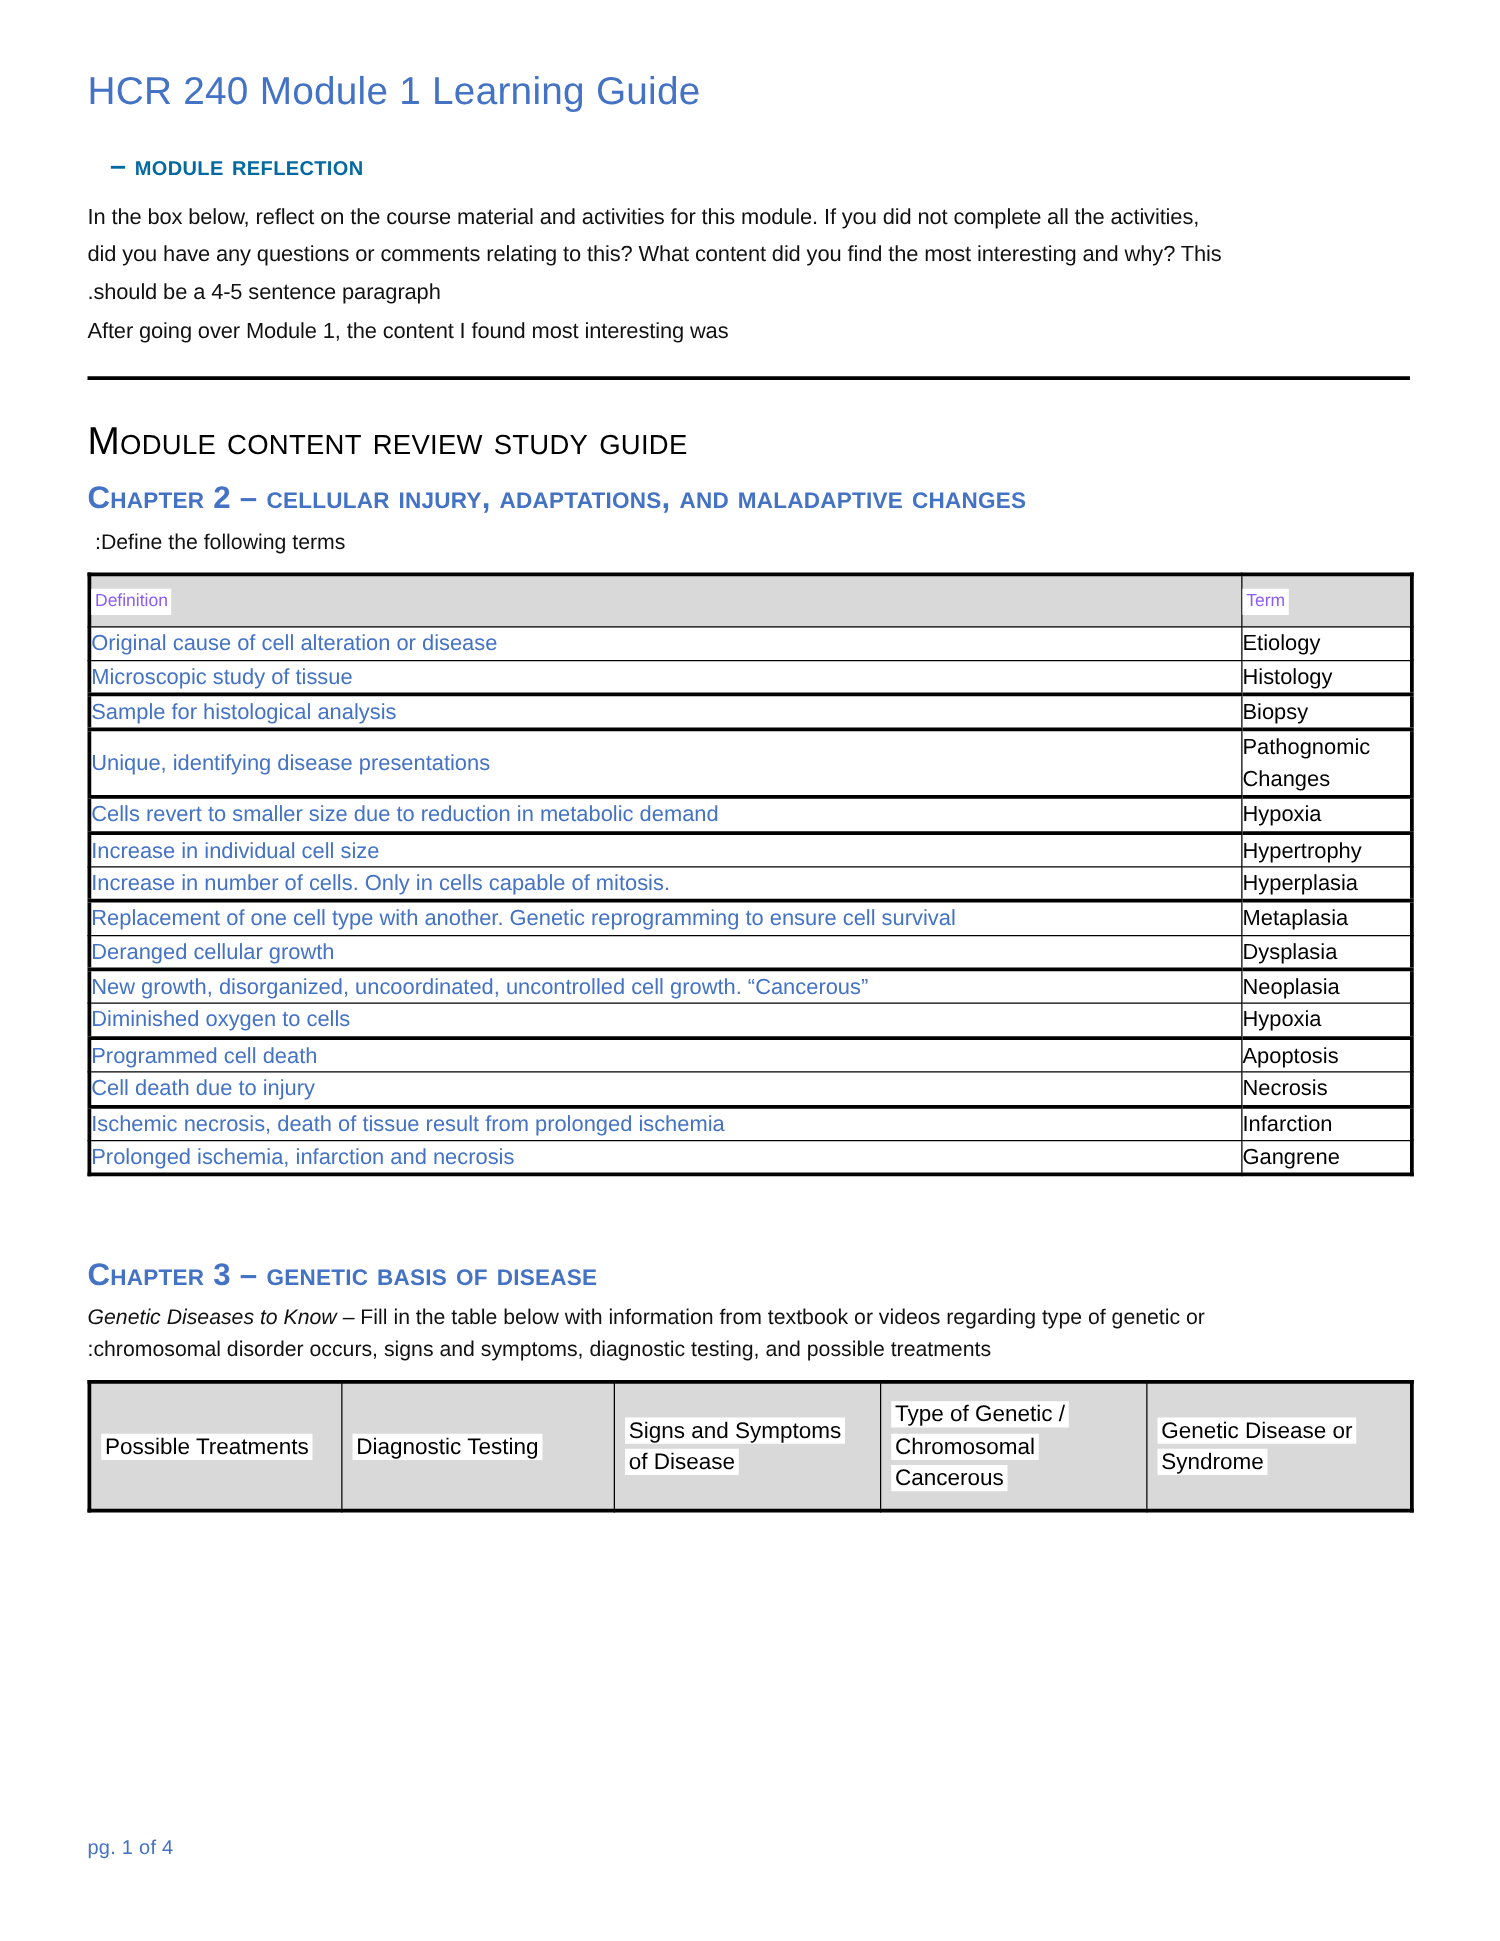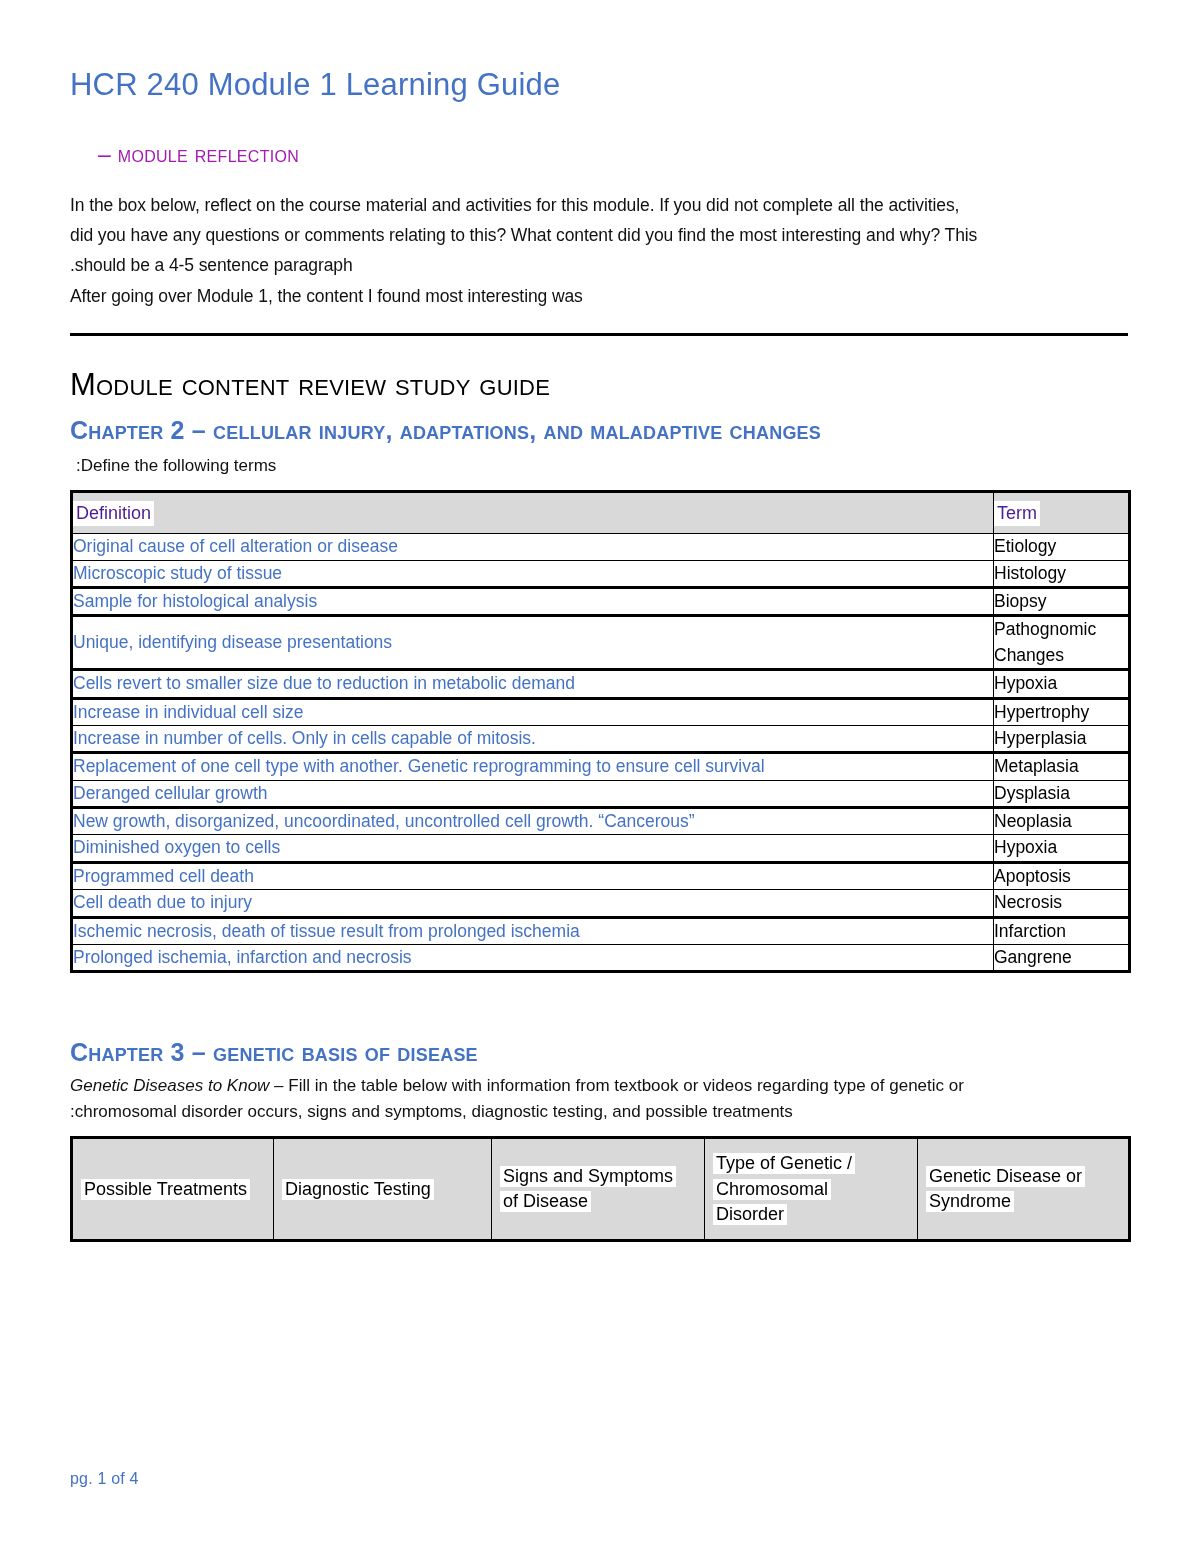--- a/index.html
+++ b/index.html
@@ -15,41 +15,41 @@
     position: relative;
     width: 1200px;
     height: 1553px;
     background: #ffffff;
     box-sizing: border-box;
     overflow: hidden;
   }
   .content {
     position: absolute;
     left: 70px;
-    top: 12px;
+    top: 0;
     width: 1060px;
   }
 
   
   .doc-title {
     color: #4472C4;
     font-size: 31px;
     font-weight: 400;
     letter-spacing: 0.2px;
     margin: 0;
     padding-top: 55px;
     line-height: 1.15;
   }
   .reflection-heading {
-    color: #a21caf;
+    color: #0369a1;
     font-size: 23px;
-    font-weight: 400;
+    font-weight: 700;
     font-variant: small-caps;
     text-transform: lowercase;
-    margin: 16px;
+    margin: 6px;
     padding-top: 22px;
     padding-left: 12px;
     line-height: 1.2;
     letter-spacing: 0.3px;
   }
   .reflection-heading::first-letter { text-transform: uppercase; }
 
   .body-text {
     font-size: 17.5px;
     line-height: 1.72;
@@ -119,22 +119,22 @@
     text-align: left;
   }
   .hdr-row td {
     background: #D9D9D9;
     border-bottom: 3px solid #000000;
     height: 40px;
   }
   .hdr-cell-inner {
     display: inline-block;
     background: #ffffff;
-    font-size: 18px;
-    color: #4c1d95;
+    font-size: 14px;
+    color: #8b5cf6;
     padding: 1px 3px 2px 3px;
     line-height: 1.25;
   }
   .hdr-pad { padding: 4px 10px 4px 10px; }
 
   .def-cell {
     color: #4472C4;
     font-size: 17.5px;
     padding: 11px 10px 11px 10px;
     line-height: 1.45;
@@ -307,21 +307,21 @@
           <td class="gt-mid">
             <div class="gt-label"><span class="hl">Possible Treatments</span></div>
           </td>
           <td class="gt-mid">
             <div class="gt-label"><span class="hl">Diagnostic Testing</span></div>
           </td>
           <td class="gt-mid">
             <div class="gt-label"><span class="hl">Signs and Symptoms</span><br><span class="hl">of Disease</span></div>
           </td>
           <td class="gt-top">
-            <div class="gt-label"><span class="hl">Type of Genetic /</span><br><span class="hl">Chromosomal</span><br><span class="hl">Disorder</span></div>
+            <div class="gt-label"><span class="hl">Type of Genetic /</span><br><span class="hl">Chromosomal</span><br><span class="hl">Cancerous</span></div>
           </td>
           <td class="gt-mid">
             <div class="gt-label"><span class="hl">Genetic Disease or</span><br><span class="hl">Syndrome</span></div>
           </td>
         </tr>
       </tbody>
     </table>
 
   </div>
 

